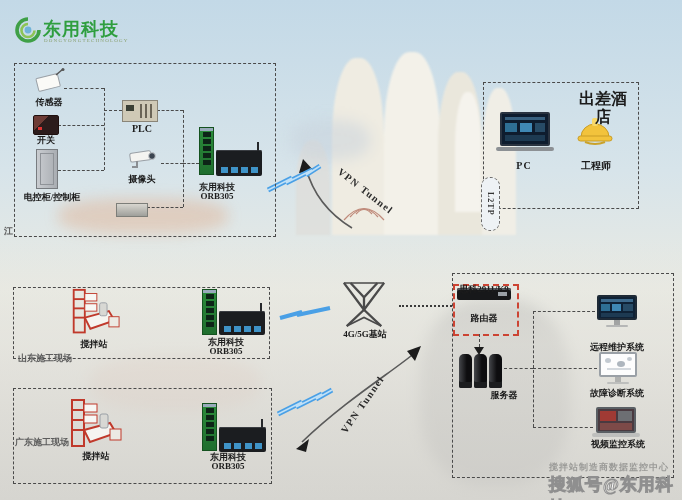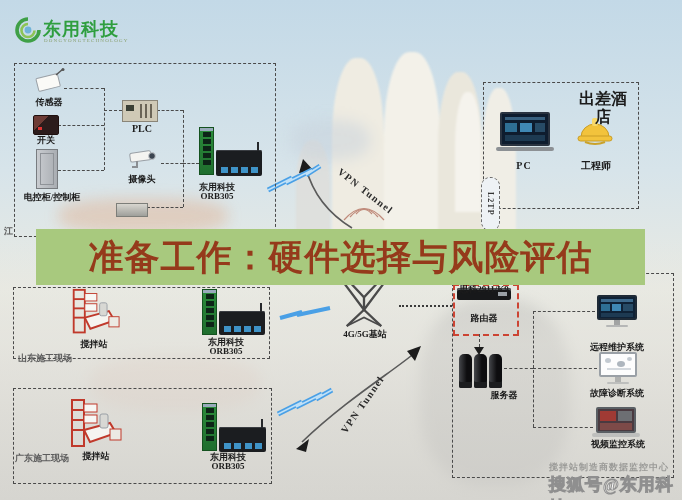--- a/index.html
+++ b/index.html
@@ -204,21 +204,21 @@
     <i style="left:5px;"></i>
         <i style="left:15px;"></i>
         <i style="left:25px;"></i>
         <i style="left:35px;"></i>
   </div>
 </div>
 <div class="lbl" style="left:196px;top:337px;width:60px;">东用科技</div>
 <div class="lbl" style="left:196px;top:346px;width:60px;">ORB305</div>
 
 <div class="zone" style="left:13px;top:388px;width:257px;height:94px;"></div>
-<div class="lbl site" style="left:15px;top:453px;width:90px;">广东施工现场</div>
+<div class="lbl site" style="left:15px;top:437px;width:90px;">广东施工现场</div>
 <svg class="dev" style="left:66px;top:398px;" width="58" height="54" viewBox="0 0 58 54">
   <g stroke="#c0392b" stroke-width="2" fill="none">
     <rect x="6" y="2" width="12" height="46"></rect>
     <line x1="6" y1="12" x2="18" y2="12"></line>
         <line x1="6" y1="22" x2="18" y2="22"></line>
         <line x1="6" y1="32" x2="18" y2="32"></line>
   </g>
   <rect x="18" y="6" width="13" height="8" fill="#f7f7f4" stroke="#c0392b"></rect>
   <rect x="18" y="17" width="13" height="8" fill="#f7f7f4" stroke="#c0392b"></rect>
   <polygon points="18,32 44,25 50,35 24,44" fill="#f5f4f0" stroke="#c0392b" stroke-width="2"></polygon>
@@ -332,17 +332,16 @@
 <div class="dev scr" style="left:596px;top:407px;width:40px;height:26px;background:#4a3a40;border:2px solid #5a5f64;border-radius:2px;">
   <i style="left:2px;top:2px;width:16px;height:10px;background:#a03a34;"></i>
   <i style="left:20px;top:2px;width:14px;height:10px;background:#6d6f73;"></i>
   <i style="left:2px;top:14px;width:32px;height:7px;background:#7d4a48;"></i>
 </div>
 <div class="base" style="left:592px;top:433px;width:48px;height:4px;"></div>
 <div class="lbl" style="left:578px;top:439px;width:80px;">视频监控系统</div>
 
 <div class="lbl" style="left:544px;top:462px;width:130px;color:#9b9b98;font-weight:700;letter-spacing:1px;">搅拌站制造商数据监控中心</div>
 
-<div id="banner">准备工作：硬件选择与风险评估</div>
 
 <div id="watermark">搜狐号@东用科技</div>
 
 </div>
 
 </body></html>

